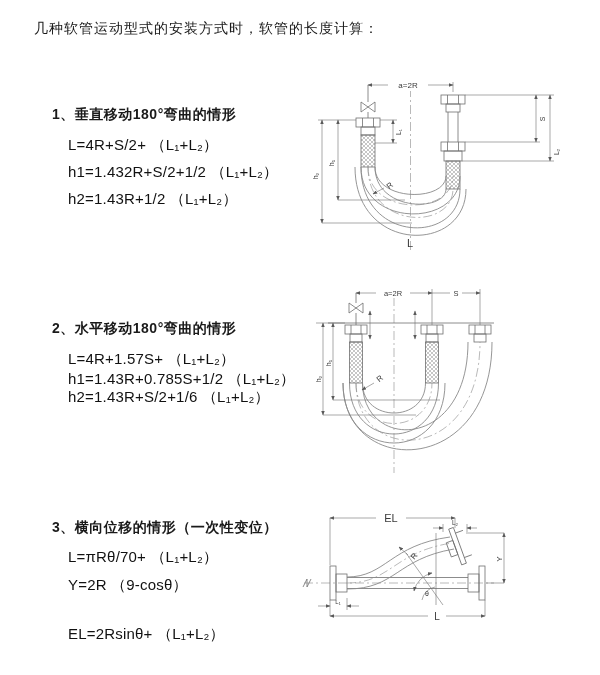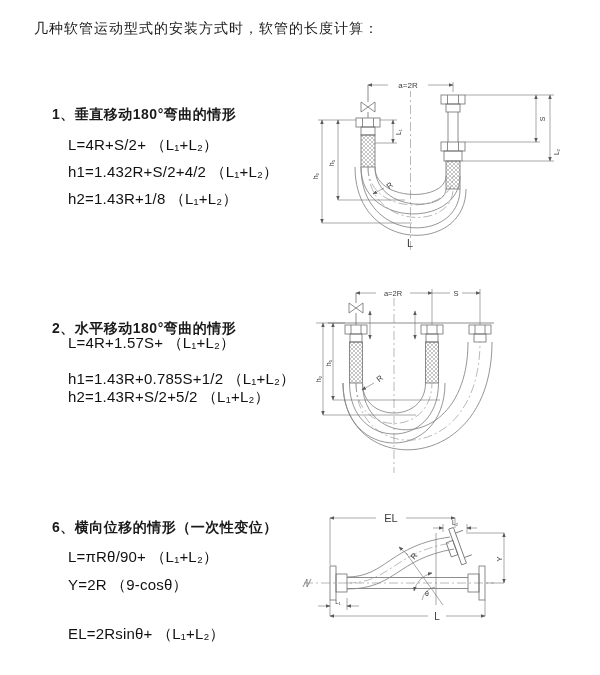--- a/index.html
+++ b/index.html
@@ -18,30 +18,30 @@
   .cl{stroke:#8a8a8a;stroke-width:0.6;fill:none;stroke-dasharray:9 3 2 3;}
   .wbg{fill:#ffffff;}
 </style>
 </head>
 <body>
 
 <div class="doc-title">几种软管运动型式的安装方式时，软管的长度计算：</div>
 
 <div class="sec-heading" style="top:106px">1、垂直移动180°弯曲的情形</div>
 <div class="formula" style="top:136px">L=4R+S/2+ （L₁+L₂）</div>
-<div class="formula" style="top:163px">h1=1.432R+S/2+4/2 （L₁+L₂）</div>
-<div class="formula" style="top:190px">h2=1.43R+1/8 （L₁+L₂）</div>
+<div class="formula" style="top:163px">h1=1.432R+S/2+1/2 （L₁+L₂）</div>
+<div class="formula" style="top:190px">h2=1.43R+1/2 （L₁+L₂）</div>
 
 <div class="sec-heading" style="top:320px">2、水平移动180°弯曲的情形</div>
-<div class="formula" style="top:334px">L=4R+1.57S+ （L₁+L₂）</div>
+<div class="formula" style="top:350px">L=4R+1.57S+ （L₁+L₂）</div>
 <div class="formula" style="top:370px">h1=1.43R+0.785S+1/2 （L₁+L₂）</div>
-<div class="formula" style="top:388px">h2=1.43R+S/2+5/2 （L₁+L₂）</div>
-
-<div class="sec-heading" style="top:519px">6、横向位移的情形（一次性变位）</div>
-<div class="formula" style="top:548px">L=πRθ/90+ （L₁+L₂）</div>
+<div class="formula" style="top:388px">h2=1.43R+S/2+1/6 （L₁+L₂）</div>
+
+<div class="sec-heading" style="top:519px">3、横向位移的情形（一次性变位）</div>
+<div class="formula" style="top:548px">L=πRθ/70+ （L₁+L₂）</div>
 <div class="formula" style="top:576px">Y=2R （9-cosθ）</div>
 <div class="formula" style="top:625px">EL=2Rsinθ+ （L₁+L₂）</div>
 
 <svg class="diagram" style="left:300px;top:66px" width="295" height="195" viewBox="0 0 295 195">
   <defs>
     <marker id="a1" markerWidth="8" markerHeight="6" refX="7" refY="3" orient="auto-start-reverse">
       <path d="M0,0 L8,3 L0,6 Z" fill="#5a5a5a"></path>
     </marker>
     <pattern id="b1" width="4" height="4" patternUnits="userSpaceOnUse">
       <path d="M0,4 L4,0 M0,0 L4,4" stroke="#8d8d8d" stroke-width="0.5"></path>

